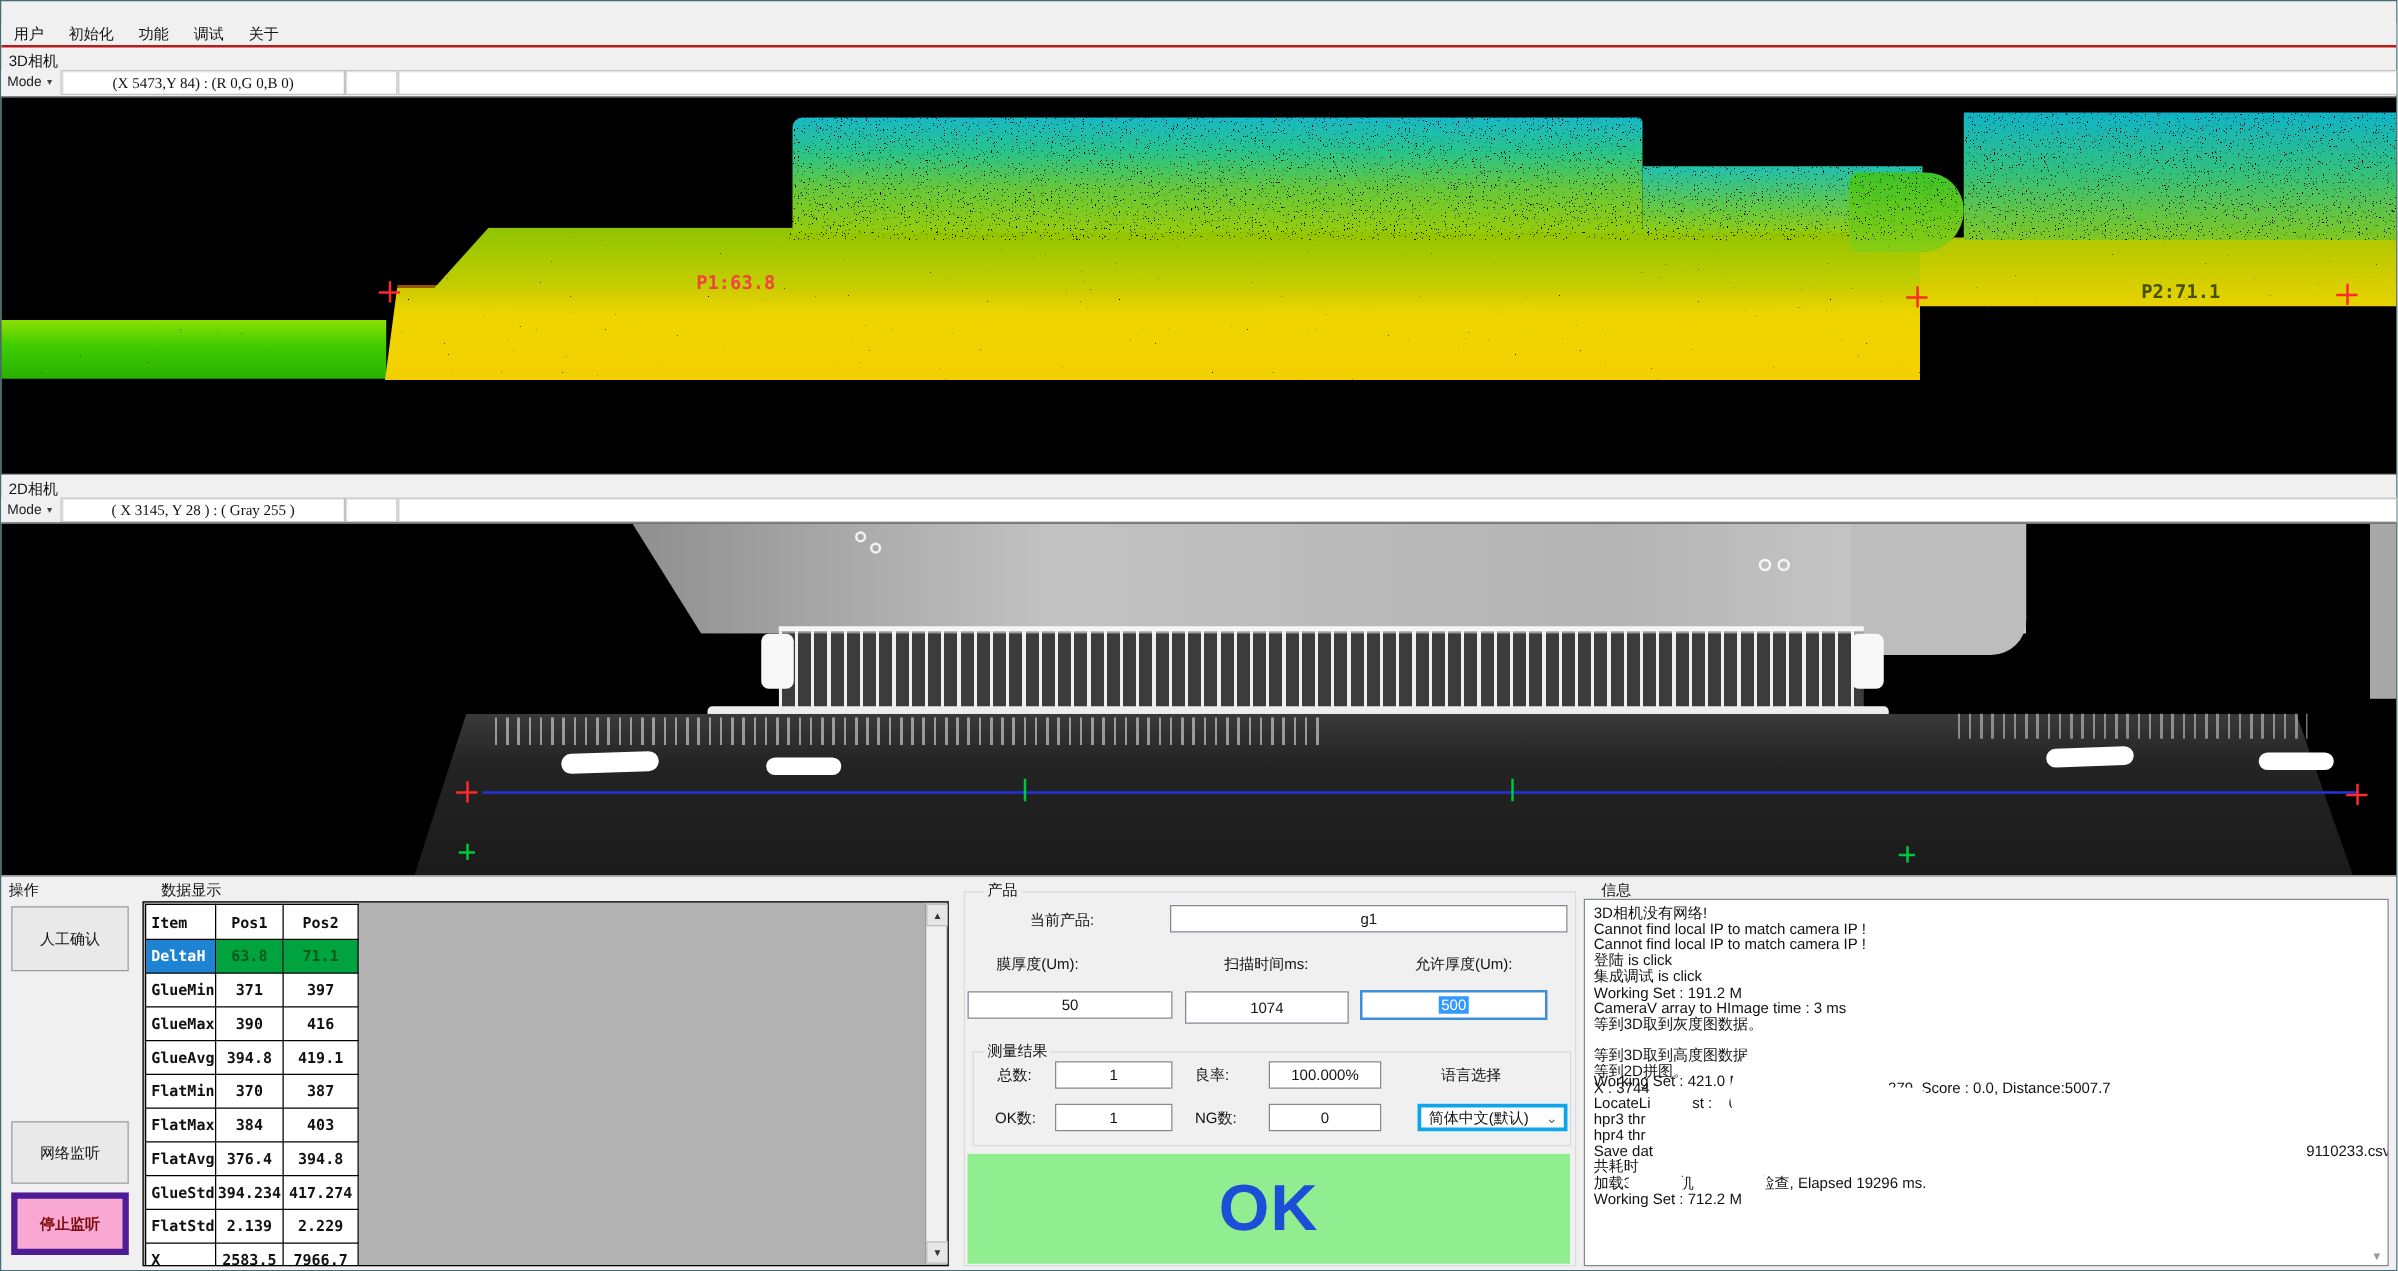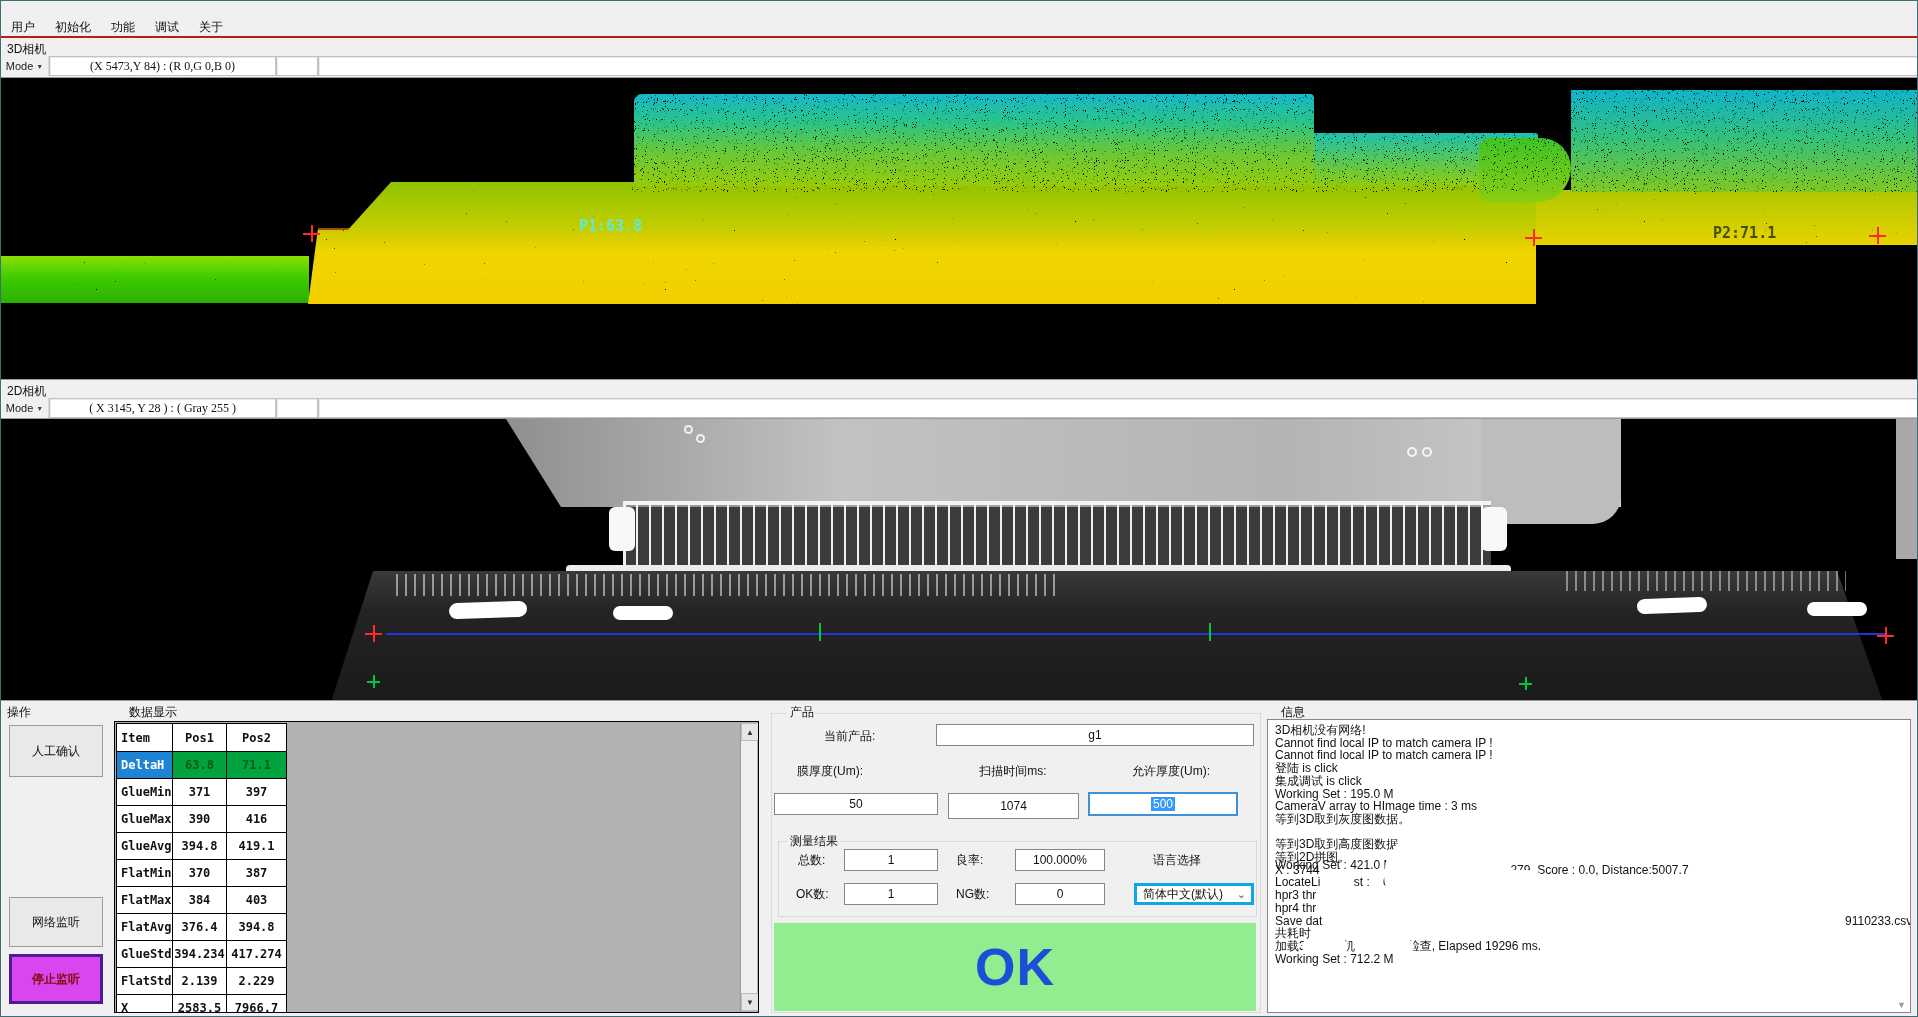--- a/index.html
+++ b/index.html
@@ -62,21 +62,21 @@
   .combo{background:#fff;border:3px solid #0ea5e9;font-size:12px;color:#111;display:flex;align-items:center;padding-left:6px;position:relative;}
   .combo .chev{position:absolute;right:5px;top:2px;font-size:11px;color:#555;}
   .ok-box{background:#90ee90;display:flex;align-items:center;justify-content:center;}
   .ok-text{font-size:52px;font-weight:bold;color:#1d4ed8;letter-spacing:1px;}
 
   
   .logbox{left:1266px;top:718px;width:644px;height:294px;background:#fff;border:1px solid #828790;overflow:hidden;}
   .log-line{position:absolute;left:7px;font-size:12px;line-height:12.7px;color:#111;white-space:pre;}
   .blob{position:absolute;background:#fff;}
 
-  .btn-red{background:#d946ef;border:3px solid #4c1d95;color:#7d0b0b;font-weight:bold;}
+  .btn-red{background:#f9a8d4;border:5px solid #4c1d95;color:#7d0b0b;font-weight:bold;}
 </style>
 </head>
 <body>
 
 <div id="app">
 
 
   <div class="abs menubar">
     <span class="menu-item">用户</span>
     <span class="menu-item">初始化</span>
@@ -118,21 +118,21 @@
       <filter id="spk2">
           <feTurbulence type="fractalNoise" baseFrequency="0.9" numOctaves="2" seed="11"></feTurbulence>
         <feColorMatrix type="matrix" values="0 0 0 0 0  0 0 0 0 0  0 0 0 0 0  6 6 6 0 -10.8"></feColorMatrix>
         </filter>
       <rect width="1288" height="106" filter="url(#spk2)"></rect>
     </svg>
 
     <div class="abs cross" style="left:302px;top:147px;"></div>
     <div class="abs cross" style="left:1524px;top:151px;"></div>
     <div class="abs cross" style="left:1868px;top:149px;"></div>
-    <div class="abs vp-label" style="left:556px;top:139px;color:#5eead4;margin-left:22px;">P1:63.8</div>
+    <div class="abs vp-label" style="left:556px;top:139px;color:#ef4444;">P1:63.8</div>
     <div class="abs vp-label" style="left:1712px;top:146px;color:#454f00;">P2:71.1</div>
   </div>
 
   <div class="abs cam-label" style="left:6px;top:382px;">2D相机</div>
   <div class="abs mode-row" style="top:397px;">
     <div class="mode-btn">
       <span>Mode</span>
       <span class="mode-chev">▼</span>
     </div>
     <div class="status-cell" style="width:225px;">( X 3145, Y 28 ) : ( Gray 255 )</div>
@@ -286,21 +286,21 @@
     <span class="ok-text">OK</span>
   </div>
 
   <div class="abs group-label" style="left:1280px;top:703px;">信息</div>
   <div class="abs logbox">
     <div class="log-line" style="top:4px;">3D相机没有网络!</div>
     <div class="log-line" style="top:16.7px;">Cannot find local IP to match camera IP !</div>
     <div class="log-line" style="top:29.4px;">Cannot find local IP to match camera IP !</div>
     <div class="log-line" style="top:42.1px;">登陆 is click</div>
     <div class="log-line" style="top:54.8px;">集成调试 is click</div>
-    <div class="log-line" style="top:67.5px;">Working Set : 195.0 M</div>
+    <div class="log-line" style="top:67.5px;">Working Set : 191.2 M</div>
     <div class="log-line" style="top:80.2px;">CameraV array to HImage time : 3 ms</div>
     <div class="log-line" style="top:92.9px;">等到3D取到灰度图数据。</div>
     <div class="log-line" style="top:105.6px;margin-top:33px;">Working Set : 421.0 M</div>
     <div class="log-line" style="top:118.3px;">等到3D取到高度图数据。</div>
     <div class="log-line" style="top:131px;">等到2D拼图。</div>
     <div class="log-line" style="top:143.7px;">X : 3744                              /58      Angle : -0.279, Score : 0.0, Distance:5007.7</div>
     <div class="log-line" style="top:156.4px;">LocateLi          st :    0</div>
     <div class="log-line" style="top:169.1px;">hpr3 thr</div>
     <div class="log-line" style="top:181.8px;">hpr4 thr</div>
     <div class="log-line" style="top:194.5px;">Save dat</div>

